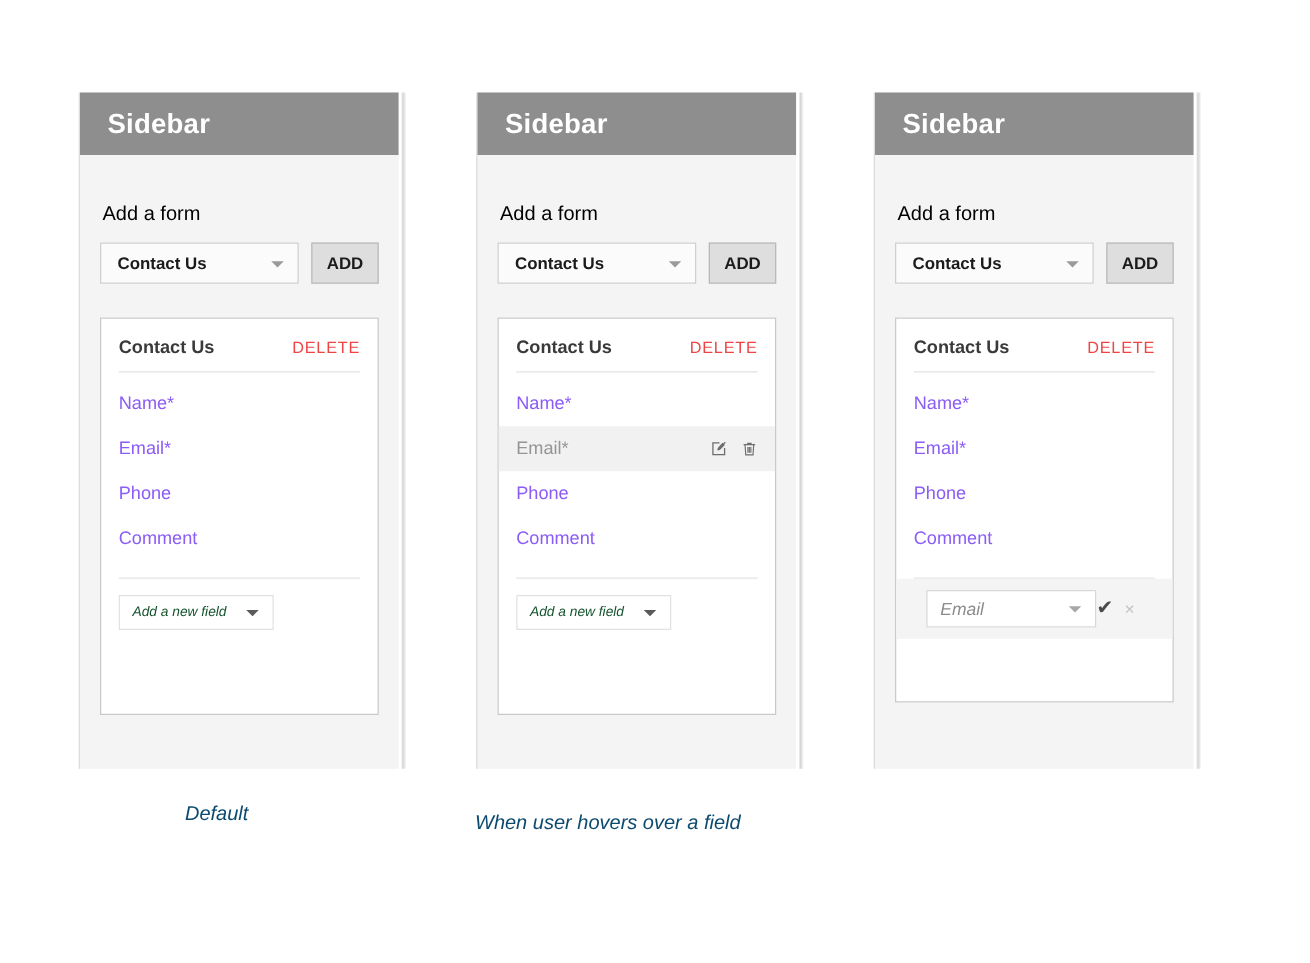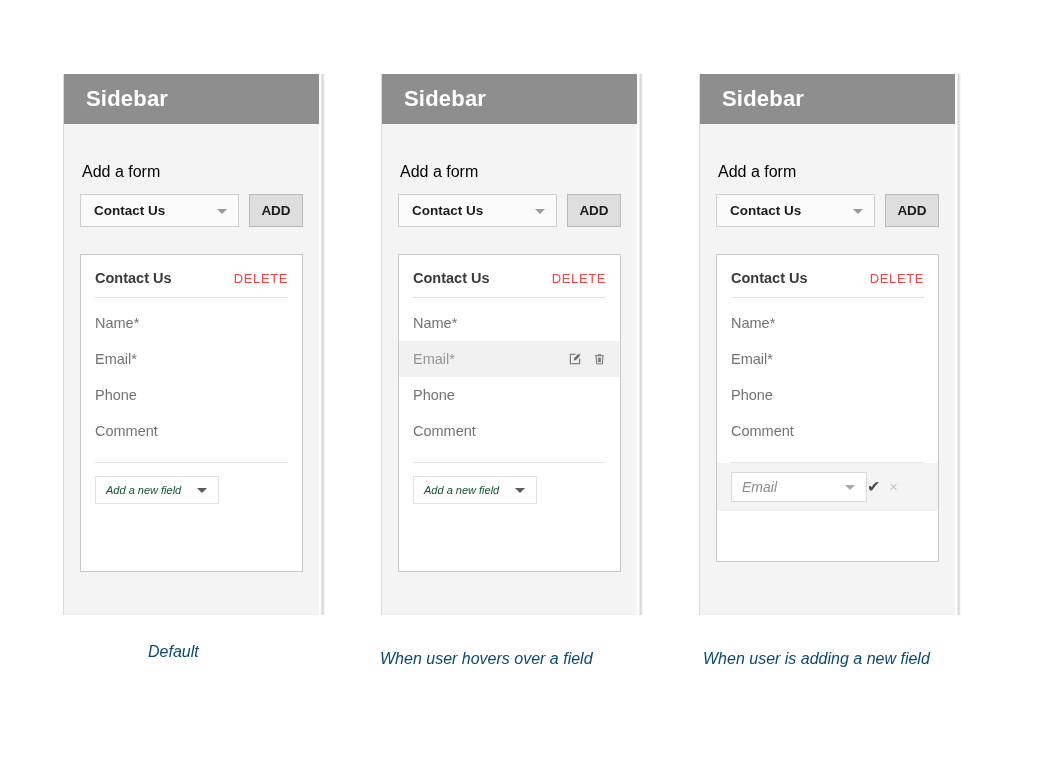--- a/index.html
+++ b/index.html
@@ -136,42 +136,42 @@
 
   .fields { padding: 0; }
 
   .field-row {
     height: 36px;
     display: flex;
     align-items: center;
     justify-content: space-between;
     padding: 0 14px;
     font-size: 14.5px;
-    color: #737373;
+    color: #8b5cf6;
   }
   .field-row.first { margin-top: 7px; }
   .field-row.hovered { background: #f1f1f1; color: #959595; }
 
   .row-actions { display: flex; align-items: center; gap: 11px; }
 
   .icon { display: inline-block; line-height: 0; }
   .icon svg { display: block; }
 
   .fields-rule {
     height: 1px;
     background: #e4e4e4;
     margin: 13px 14px 0 14px;
   }
 
   .add-field-wrap { padding: 13px 14px 0 14px; height: 62px; }
   .add-field-wrap.active {
     background: #f4f4f4;
     display: flex;
     align-items: center;
-    justify-content: flex-start;
+    justify-content: center;
     height: 48px;
     padding: 0 14px;
     margin-top: 0;
   }
 
   .newfield-select {
     position: relative;
     width: 124px;
     height: 28px;
     background: #ffffff;
@@ -409,15 +409,14 @@
           </div>
 
           <div class="card-pad tall"></div>
         </div>
       </div>
     </div>
   </div>
 
   <div class="caption cap-1">Default</div>
   <div class="caption cap-2">When user hovers over a field</div>
-  <div class="caption cap-3">When user is adding a new field</div>
 
 </div>
 
 </body></html>

